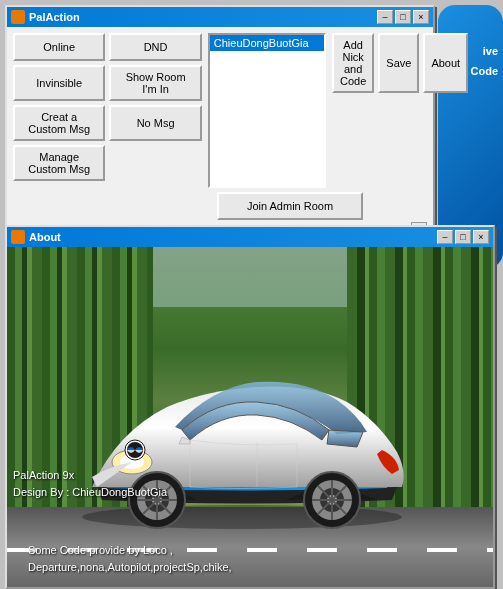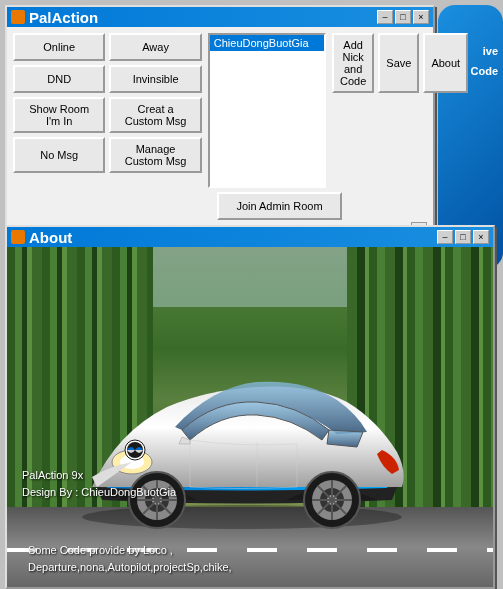--- a/index.html
+++ b/index.html
@@ -27,21 +27,21 @@
       display: flex;
       align-items: center;
       justify-content: space-between;
       background: linear-gradient(to right, #0078d7, #1a8fe0);
       padding: 2px 4px;
       height: 20px;
     }
 
     .title-bar-text {
       color: white;
-      font-size: 15px;
+      font-size: 11px;
       font-weight: bold;
       display: flex;
       align-items: center;
       gap: 4px;
     }
 
     .title-bar-icon {
       width: 14px;
       height: 14px;
       background: #e87800;
@@ -163,21 +163,21 @@
       background: #e8e8e8;
       border: 2px solid;
       border-color: #fff #999 #999 #fff;
       padding: 4px 6px;
       font-size: 11px;
       font-family: 'MS Sans Serif', Arial, sans-serif;
       cursor: pointer;
       text-align: center;
       min-height: 28px;
       color: #000;
-      width: 125px;
+      width: 146px;
     }
 
     
     .scroll-hint {
       display: flex;
       justify-content: flex-end;
       margin-top: 2px;
     }
 
     .scroll-arrow {
@@ -352,21 +352,21 @@
       color: #fff;
       font-size: 11px;
       font-family: 'MS Sans Serif', Arial, sans-serif;
       text-shadow: 1px 1px 2px #000;
       line-height: 1.6;
     }
 
     .about-text-top {
       position: absolute;
       bottom: 85px;
-      left: 15px;
+      left: 6px;
       color: #fff;
       font-size: 11px;
       font-family: 'MS Sans Serif', Arial, sans-serif;
       text-shadow: 1px 1px 2px #000;
       line-height: 1.6;
     }
 
   </style>
 </head>
 <body>
@@ -381,21 +381,20 @@
       <button class="title-btn">–</button>
       <button class="title-btn">□</button>
       <button class="title-btn">×</button>
     </div>
   </div>
   <div class="window-body">
     <div class="palaction-content">
 
       <div class="left-buttons">
         <button class="win-btn">Online</button>
-        <button class="win-btn">Away</button>
         <button class="win-btn">DND</button>
         <button class="win-btn">Invinsible</button>
         <button class="win-btn">Show Room I'm In</button>
         <button class="win-btn">Creat a Custom Msg</button>
         <button class="win-btn">No Msg</button>
         <button class="win-btn">Manage Custom Msg</button>
       </div>
 
       <div class="listbox">
         <div class="listbox-item selected">ChieuDongBuotGia</div>

